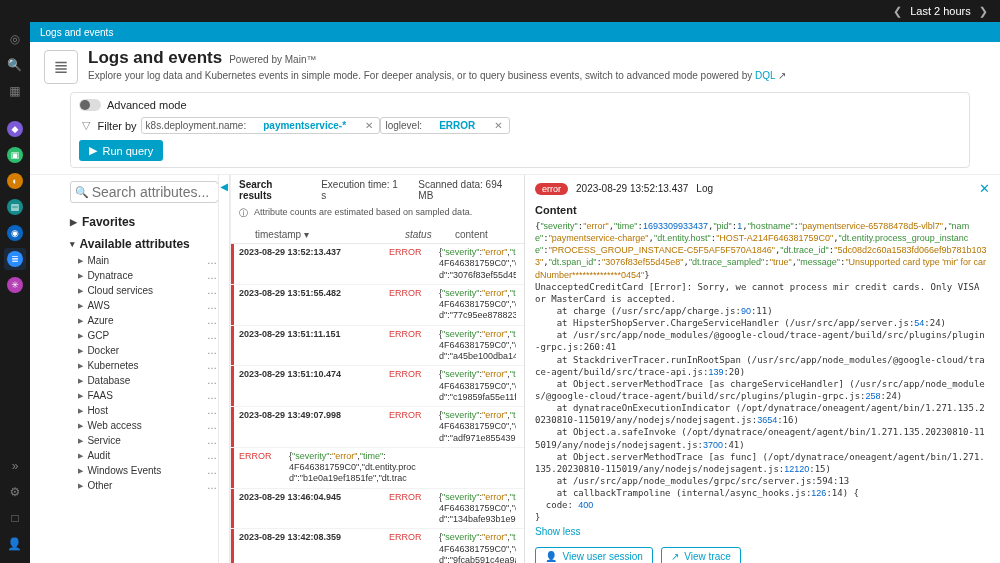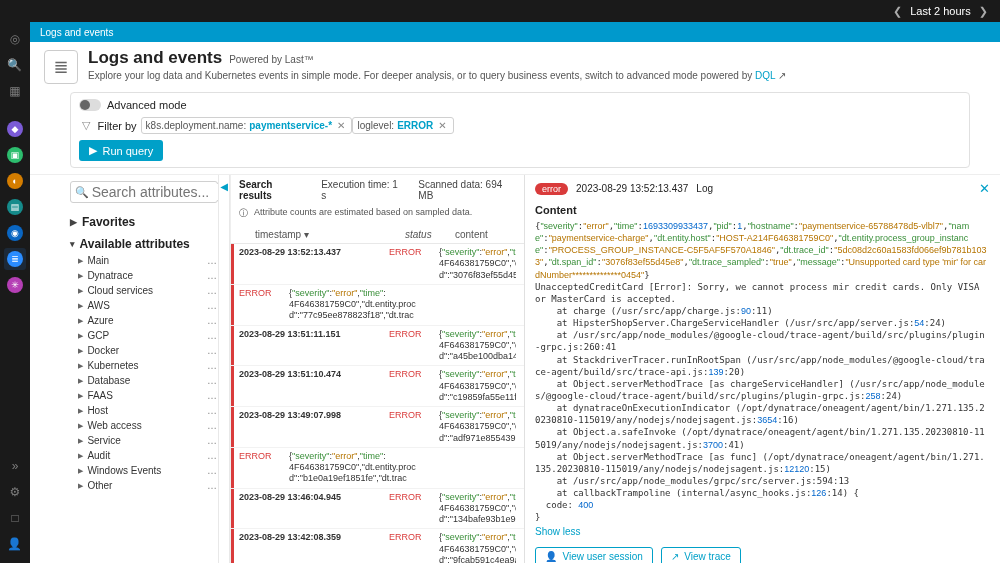--- a/index.html
+++ b/index.html
@@ -25,21 +25,21 @@
 .header .pb { font-size: 10px; color: #555; margin-left: 4px; }
 .header .sub { font-size: 10px; color: #555; margin-top: 2px; }
 .header .sub a { color: #00a0c8; text-decoration: none; }
 
 .filterbar { margin: 0 30px 6px 40px; border: 1px solid #e0e0e0; border-radius: 4px; padding: 6px 8px; }
 .adv-row { display: flex; align-items: center; gap: 6px; font-size: 11px; margin-bottom: 6px; }
 .toggle { width: 22px; height: 12px; background: #ddd; border-radius: 6px; position: relative; }
 .toggle::after{content:'';position:absolute;left:1px;top:1px;width:10px;height:10px;background:#666;border-radius:50%;}
 .filter-row { display:flex; align-items:center; gap:4px; flex-wrap:wrap;}
 .filter-icon { color:#888; font-size:11px; padding:0 3px;}
-.chip { display:inline-flex; align-items:center; border:1px solid #d0d0d0; border-radius:3px; padding:2px 4px; font-size:10px; gap:3px; background:#fff;}
+.chip { display:inline-flex; align-items:center; border:1px solid #d0d0d0; border-radius:3px; padding:2px 4px; font-size:10px; gap:17px; background:#fff;}
 .chip .key { color:#555;}
 .chip .val { color:#00a0c8;font-weight:bold;}
 .chip .x { color:#888; cursor:pointer; padding:0 2px;}
 .run-btn { margin-top:6px; background:#00a0c8; color:#fff; border:none; border-radius:3px; padding:4px 10px; font-size:11px; cursor:pointer; display:inline-flex; gap:5px; align-items:center;}
 
 .content-row { display:flex; flex:1; min-height:0; border-top:1px solid #eee;}
 
 .left-col { width: 188px; display:flex; flex-direction:column; padding:6px 0 0 40px; font-size:11px;}
 .search-attr { display:flex; align-items:center; border:1px solid #d0d0d0; border-radius:3px; padding:2px 4px; margin-bottom:6px;}
 .search-attr input { border:none; outline:none; flex:1; font-size:14px;}
@@ -119,21 +119,21 @@
   </div>
 </div>
 
 <div class="main">
   <div class="crumb">Logs and events</div>
 
   <div class="header">
     <div class="header-icon">≣</div>
     <div>
       <h1>Logs and events</h1>
-      <span class="pb">Powered by Last™</span>
+      <span class="pb">Powered by Main™</span>
       <div class="sub">
         <span>Explore your log data and Kubernetes events in simple mode. For deeper analysis, or to query business events, switch to advanced mode powered by </span><a>DQL</a> <span>↗</span>
       </div>
     </div>
   </div>
 
   <div class="filterbar">
     <div class="adv-row">
       <div class="toggle"></div>
       <span>Advanced mode</span>
@@ -271,20 +271,21 @@
       </div>
       <div id="log-rows">
           <div class="log-row">
             <div class="td-ts">2023-08-29 13:52:13.437</div>
             <div class="td-st">ERROR</div>
             <div class="td-ct">{<span class="g">"severity"</span>:<span class="o">"error"</span>,<span class="g">"time"</span>:
 4F646381759C0","dt.entity.proc
 d":"3076f83ef55d45e8","dt.trac</div>
           </div>
           <div class="log-row">
+            <div class="td-ts">2023-08-29 13:51:55.482</div>
             <div class="td-st">ERROR</div>
             <div class="td-ct">{<span class="g">"severity"</span>:<span class="o">"error"</span>,<span class="g">"time"</span>:
 4F646381759C0","dt.entity.proc
 d":"77c95ee878823f18","dt.trac</div>
           </div>
           <div class="log-row">
             <div class="td-ts">2023-08-29 13:51:11.151</div>
             <div class="td-st">ERROR</div>
             <div class="td-ct">{<span class="g">"severity"</span>:<span class="o">"error"</span>,<span class="g">"time"</span>:
 4F646381759C0","dt.entity.proc

